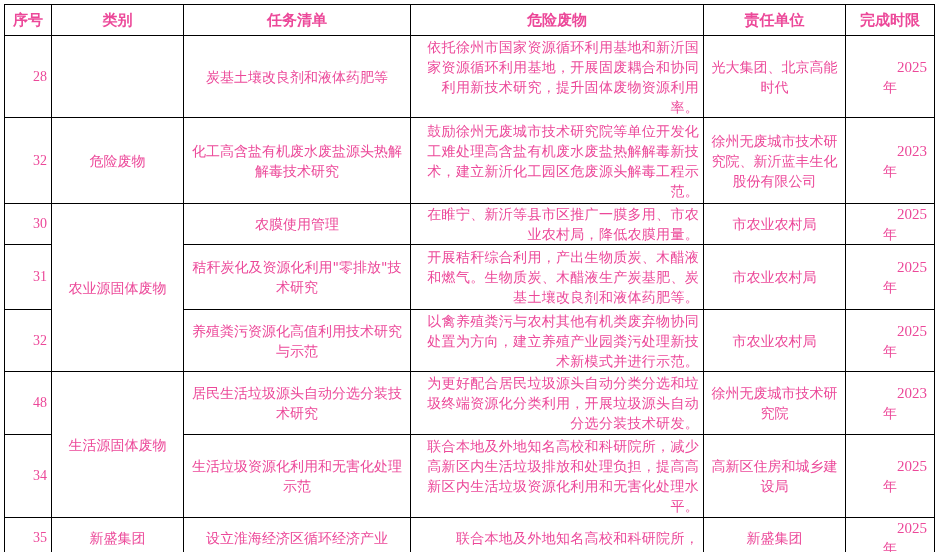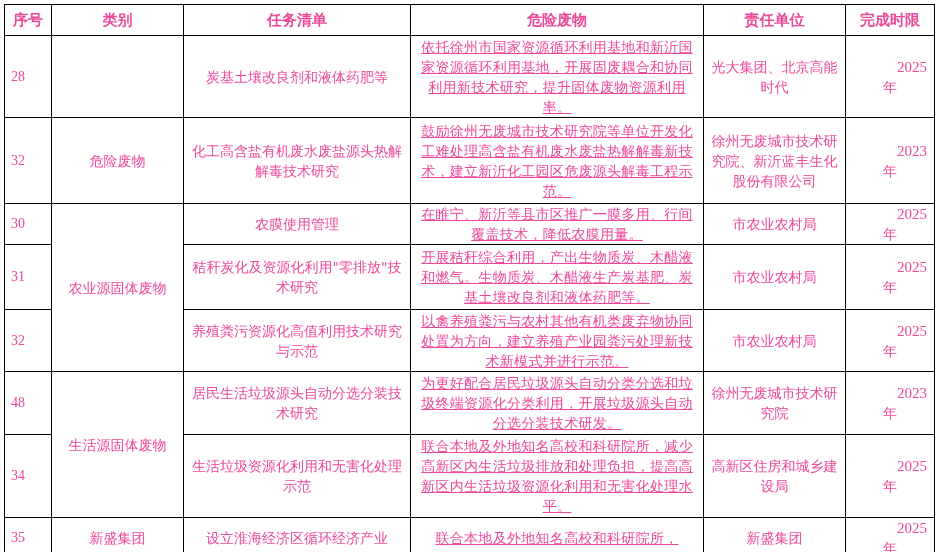--- a/index.html
+++ b/index.html
@@ -20,23 +20,23 @@
       vertical-align: middle;
       overflow: hidden;
     }
     .tbl th {
       font-family: "DejaVu Serif", serif;
       font-weight: bold;
       font-size: 15px;
       text-align: center;
       height: 30px;
     }
-    .c-num { font-family: "Liberation Serif", serif; font-size: 15px; text-align: left; padding-left: 6px !important; }
+    .c-num { font-family: "Liberation Serif", serif; font-size: 15px; text-align: right; padding-left: 6px !important; }
     .c-center { text-align: center; }
-    .c-left { text-align: center; letter-spacing: 0.3px; text-decoration: underline; }
+    .c-left { text-align: right; letter-spacing: 0.3px; }
     .c-year { text-align: center; }
     .c-year .y { font-family: "Liberation Serif", serif; font-size: 15px; margin-left: 44px; }
   </style>
 </head>
 <body>
 
 <table class="tbl">
   <colgroup>
     <col style="width:47px">
     <col style="width:132px">
@@ -72,21 +72,21 @@
       <td class="c-center">化工高含盐有机废水废盐源头热解解毒技术研究</td>
       <td class="c-left">鼓励徐州无废城市技术研究院等单位开发化工难处理高含盐有机废水废盐热解解毒新技术，建立新沂化工园区危废源头解毒工程示范。</td>
       <td class="c-center">徐州无废城市技术研究院、新沂蓝丰生化股份有限公司</td>
       <td class="c-year"><span class="y">2023</span><span> 年</span></td>
     </tr>
 
     <tr style="height:41px">
       <td class="c-num">30</td>
       <td class="c-center" rowspan="3">农业源固体废物</td>
       <td class="c-center">农膜使用管理</td>
-      <td class="c-left">在睢宁、新沂等县市区推广一膜多用、行间覆盖技术，降低农膜用量。</td>
+      <td class="c-left">在睢宁、新沂等县市区推广一膜多用、市农业农村局，降低农膜用量。</td>
       <td class="c-center">市农业农村局</td>
       <td class="c-year"><span class="y">2025</span><span> 年</span></td>
     </tr>
 
     <tr style="height:65px">
       <td class="c-num">31</td>
       <td class="c-center">秸秆炭化及资源化利用"零排放"技术研究</td>
       <td class="c-left">开展秸秆综合利用，产出生物质炭、木醋液和燃气。生物质炭、木醋液生产炭基肥、炭基土壤改良剂和液体药肥等。</td>
       <td class="c-center">市农业农村局</td>
       <td class="c-year"><span class="y">2025</span><span> 年</span></td>

